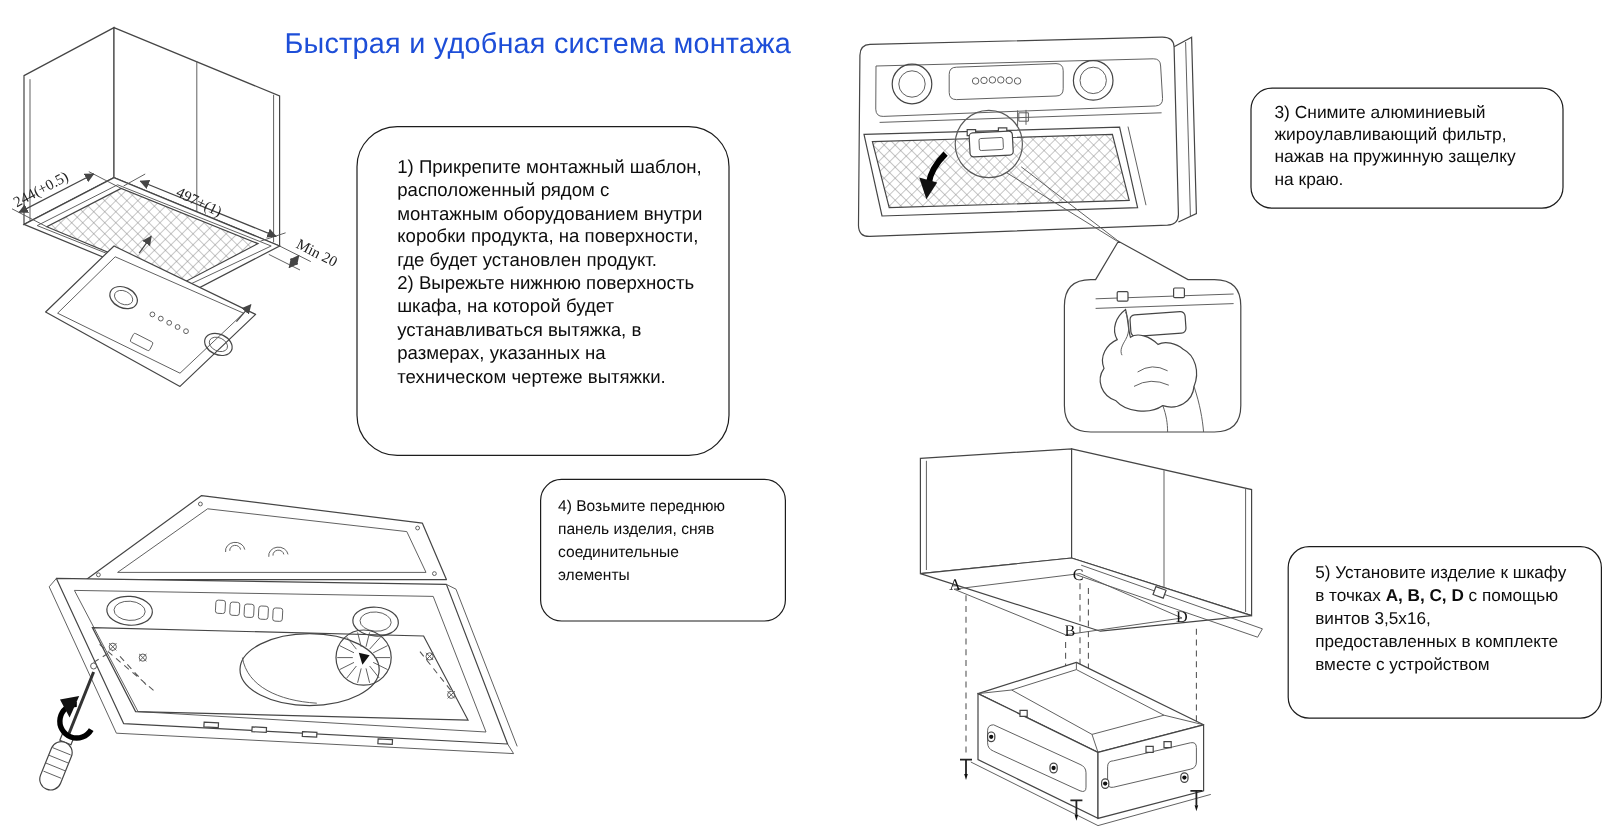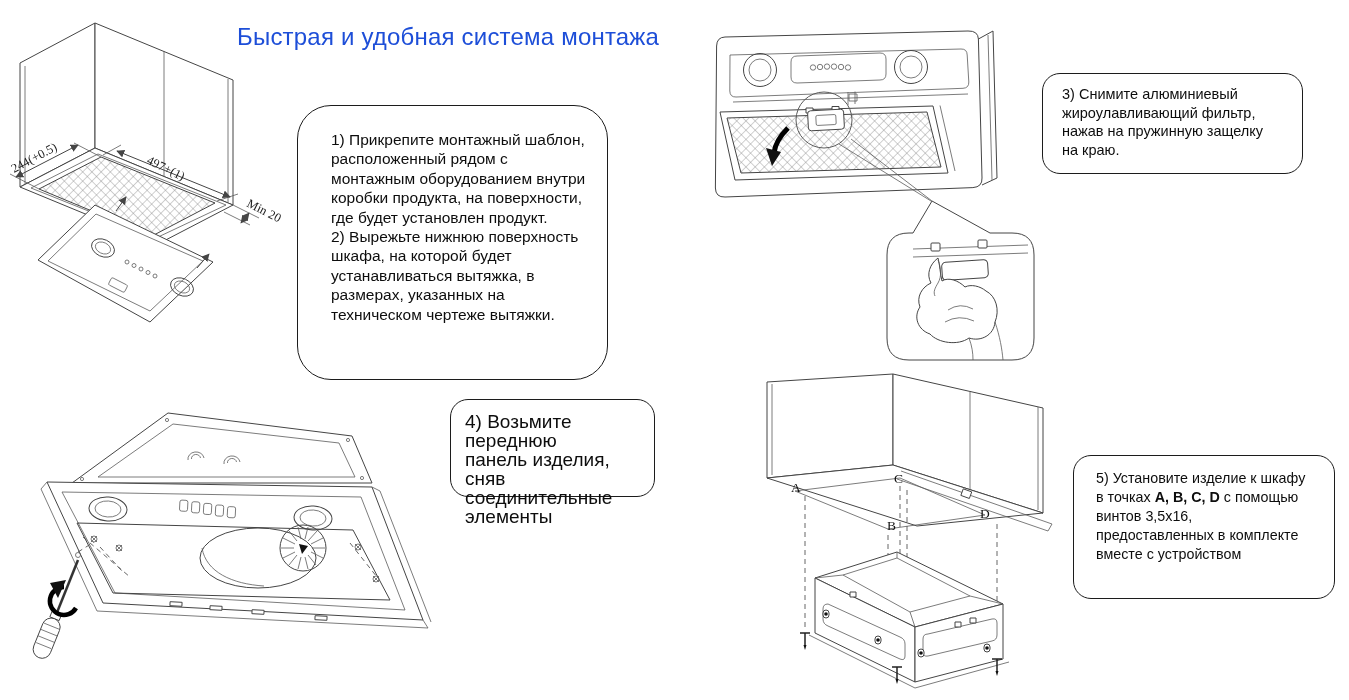--- a/index.html
+++ b/index.html
@@ -8,22 +8,22 @@
   #stage{position:absolute;inset:0;background:#fff;}
   .title{position:absolute;left:237px;top:22px;font-size:24px;line-height:30px;
          color:#1d4ed8;letter-spacing:.2px;white-space:nowrap;}
   .callout{position:absolute;background:#fff;border:1.5px solid #1c1c1c;
            color:#0d0d0d;box-sizing:border-box;}
   .pre{white-space:pre-line;}
   #c1{left:297px;top:88px;width:311px;height:275px;border-radius:34px;
       font-size:15.5px;line-height:19.4px;padding:24px 10px 0 33px;margin-top:17px;}
   #c3{left:1042px;top:73px;width:261px;height:101px;border-radius:18px;
       font-size:14.5px;line-height:18.6px;padding:11px 8px 0 19px;}
-  #c4{left:450px;top:399px;width:205px;height:98px;border-radius:18px;
-      font-size:19px;line-height:19px;padding:12px 8px 0 14px;}
+  #c4{left:450px;top:399px;width:205px;height:119px;border-radius:18px;
+      font-size:13px;line-height:19px;padding:12px 8px 0 14px;}
   #c5{left:1073px;top:455px;width:262px;height:144px;border-radius:18px;
       font-size:14.3px;line-height:19px;padding:13px 22px 0 22px;}
   svg{position:absolute;overflow:visible;}
   svg *{vector-effect:non-scaling-stroke;}
   .ln{stroke:#454545;fill:none;stroke-width:1;}
   .lnw{stroke:#454545;fill:#ffffff;stroke-width:1;}
   .thin{stroke:#5a5a5a;fill:none;stroke-width:.8;}
   .dash{stroke:#555;fill:none;stroke-width:.9;stroke-dasharray:5 4;}
   .dimtxt{font-family:"Liberation Serif",serif;font-size:12.5px;fill:#222;}
   .pttxt{font-family:"Liberation Serif",serif;font-size:13.5px;fill:#111;}

